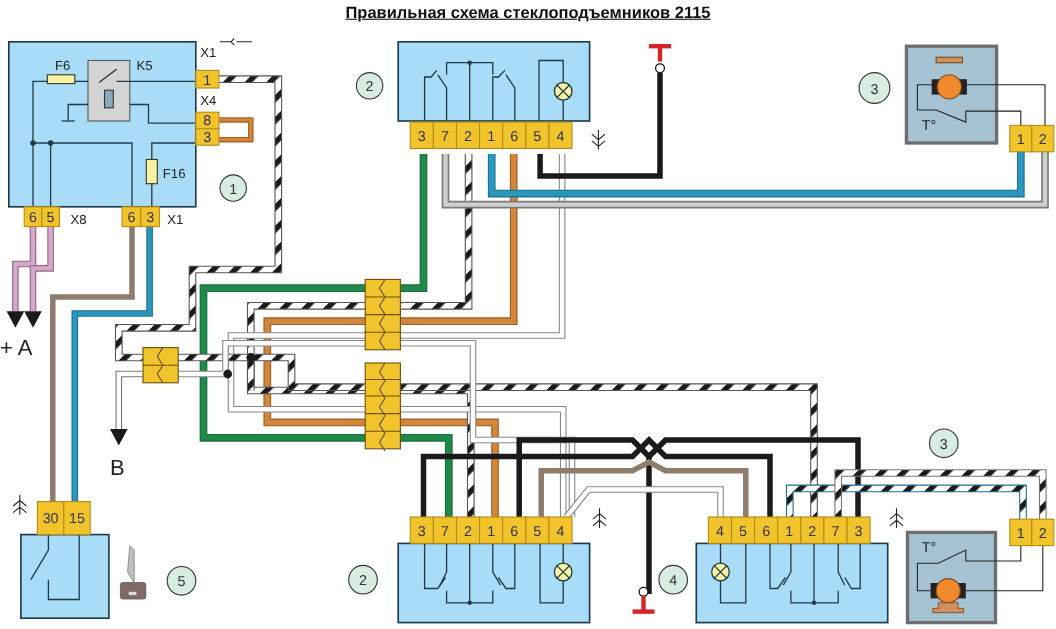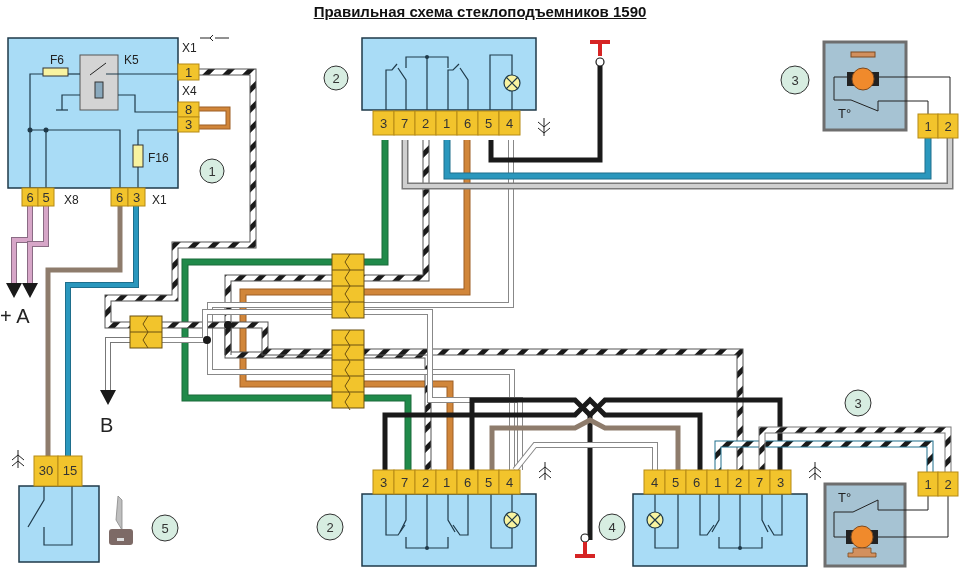--- a/index.html
+++ b/index.html
@@ -5,21 +5,21 @@
   html, body { margin: 0; padding: 0; background: #ffffff; }
   body { width: 960px; height: 572px; position: relative; overflow: hidden; font-family: "Liberation Sans", sans-serif; }
   #title { position: absolute; left: 0; top: 3px; width: 960px; text-align: center; font-weight: bold; font-size: 15px; text-decoration: underline; color: #111; }
   svg { position: absolute; left: 0; top: 0; }
   .lbl { font-family: "Liberation Sans", sans-serif; fill: #222; }
   .pin { font-family: "Liberation Sans", sans-serif; font-size: 13px; fill: #333; text-anchor: middle; }
 </style>
 </head>
 <body>
 
-<div id="title">Правильная схема стеклоподъемников 1590</div>
+<div id="title">Правильная схема стеклоподъемников 2115</div>
 
 <svg width="960" height="572" viewBox="0 0 960 572">
   <defs>
     <pattern id="stripe" patternUnits="userSpaceOnUse" width="14" height="14" patternTransform="rotate(45)">
       <rect width="14" height="14" fill="#ffffff"></rect>
       <rect width="5" height="14" fill="#1a1a1a"></rect>
     </pattern>
   </defs>
 
   <g id="wires" fill="none" stroke-linejoin="miter">

